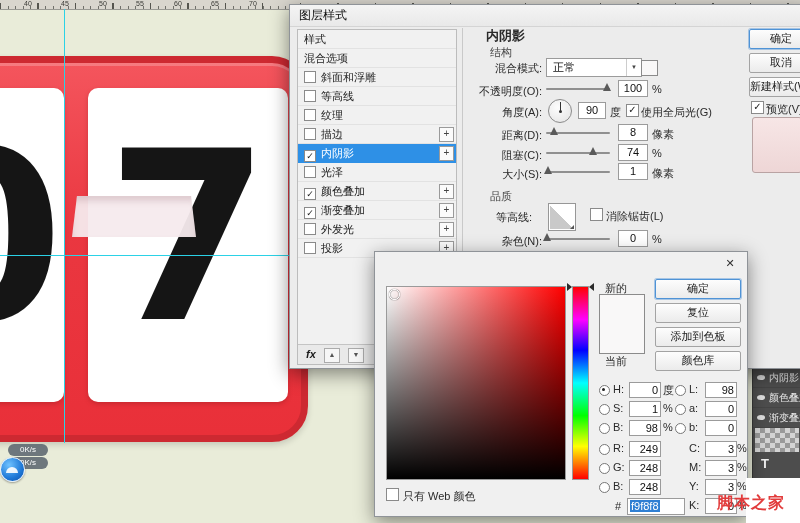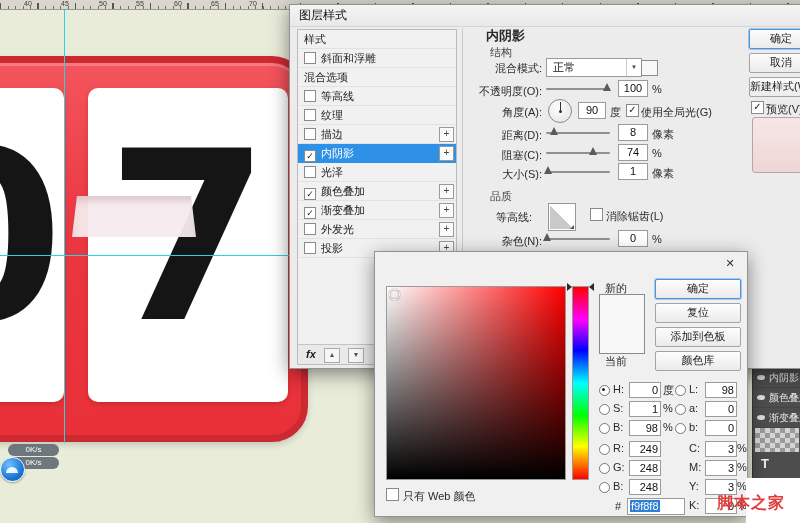--- a/index.html
+++ b/index.html
@@ -25,21 +25,21 @@
   .card-right{left:88px;width:200px;}
   .digit{display:block;width:100%;height:100%;text-align:center;line-height:300px;
      font-size:235px;font-weight:bold;color:#151515;font-family:"DejaVu Sans",sans-serif;}
   .flap{left:72px;top:196px;width:124px;height:41px;background:rgba(246,234,237,.95);
      clip-path:polygon(4% 0,96% 0,100% 100%,0 100%);z-index:3;
      box-shadow:inset 0 5px 6px rgba(170,130,135,.30);}
   .guide-v{left:64px;top:9px;width:1px;height:434px;background:#2bd2e6;z-index:4;}
   .guide-h{left:0;top:255px;width:800px;height:1px;background:#2bd2e6;z-index:4;}
 
   
-  .pill{left:8px;width:51px;height:12px;background:rgba(92,102,112,.88);border-radius:6px;
+  .pill{left:8px;width:40px;height:12px;background:rgba(92,102,112,.88);border-radius:6px;
      color:#fff;font-size:8px;line-height:12px;text-align:center;z-index:5;}
   .speedicon{left:0;top:457px;width:23px;height:23px;border-radius:50%;z-index:6;
      background:radial-gradient(circle at 35% 30%,#6fc2ff,#1e78d7 60%,#0f4fa8);
      border:1px solid #e8f2ff;box-shadow:0 1px 2px rgba(0,0,0,.35);}
   .speedicon::after{content:'';position:absolute;left:5px;top:9px;width:12px;height:6px;
      border-radius:12px 12px 0 0;background:rgba(255,255,255,.9);}
 
   
   .dlg{background:#ececec;border:1px solid #8f9398;box-shadow:0 5px 18px rgba(0,0,0,.45);}
   .titlebar{position:absolute;left:0;top:0;right:0;height:21px;line-height:21px;padding-left:9px;
@@ -164,25 +164,25 @@
   <div class="abs speedicon"></div>
 
   <div id="lsdlg" class="abs dlg">
     <div class="titlebar">图层样式</div>
 
     <div class="stylecol">
       <div class="srow">
         <span>样式</span>
       </div>
       <div class="srow">
+        <span>混合选项</span>
+      </div>
+
+      <div class="srow">
         <span class="cb"></span><span>斜面和浮雕</span>
-      </div>
-
-      <div class="srow">
-        <span>混合选项</span>
       </div>
       <div class="srow">
         <span class="cb"></span><span>等高线</span>
       </div>
       <div class="srow">
         <span class="cb"></span><span>纹理</span>
       </div>
       <div class="srow">
         <span class="cb"></span><span>描边</span>
         <span class="plusbox">+</span>

